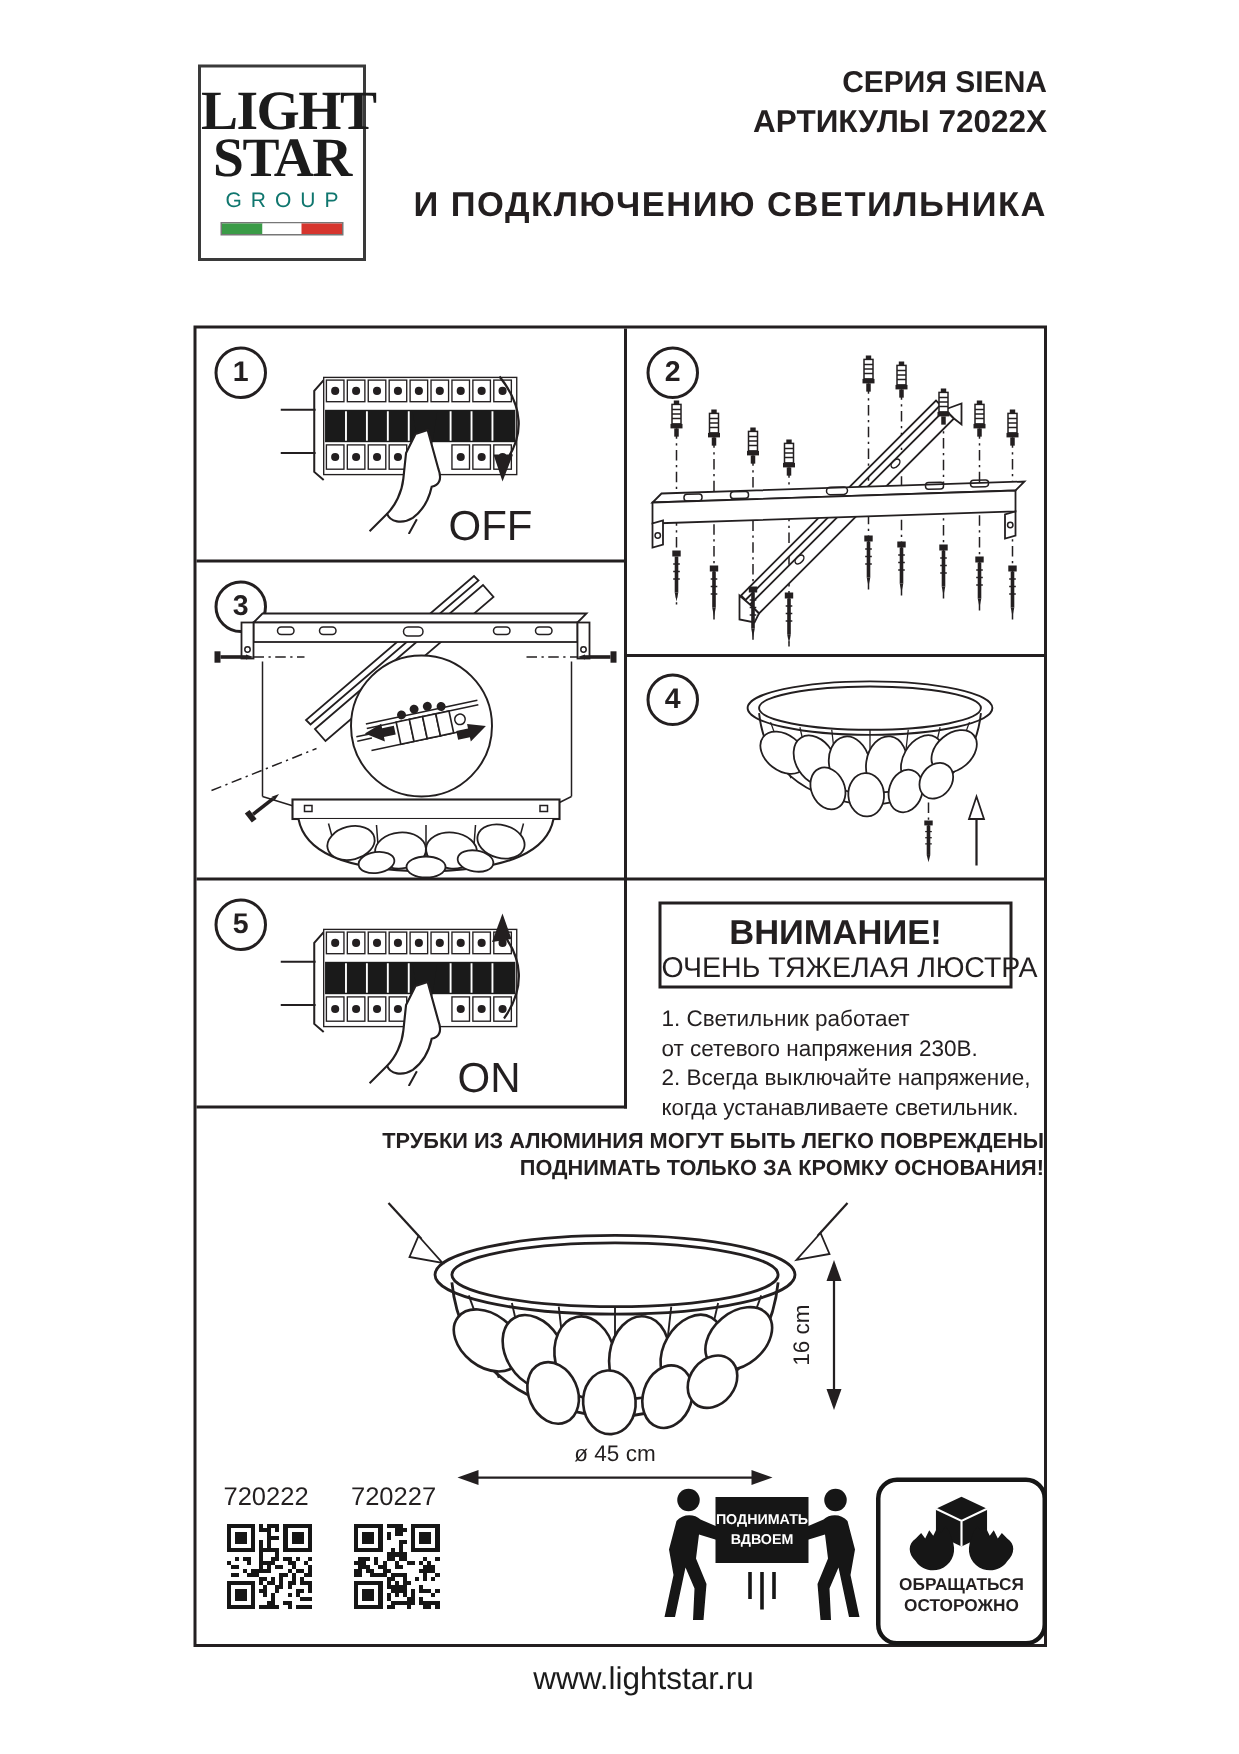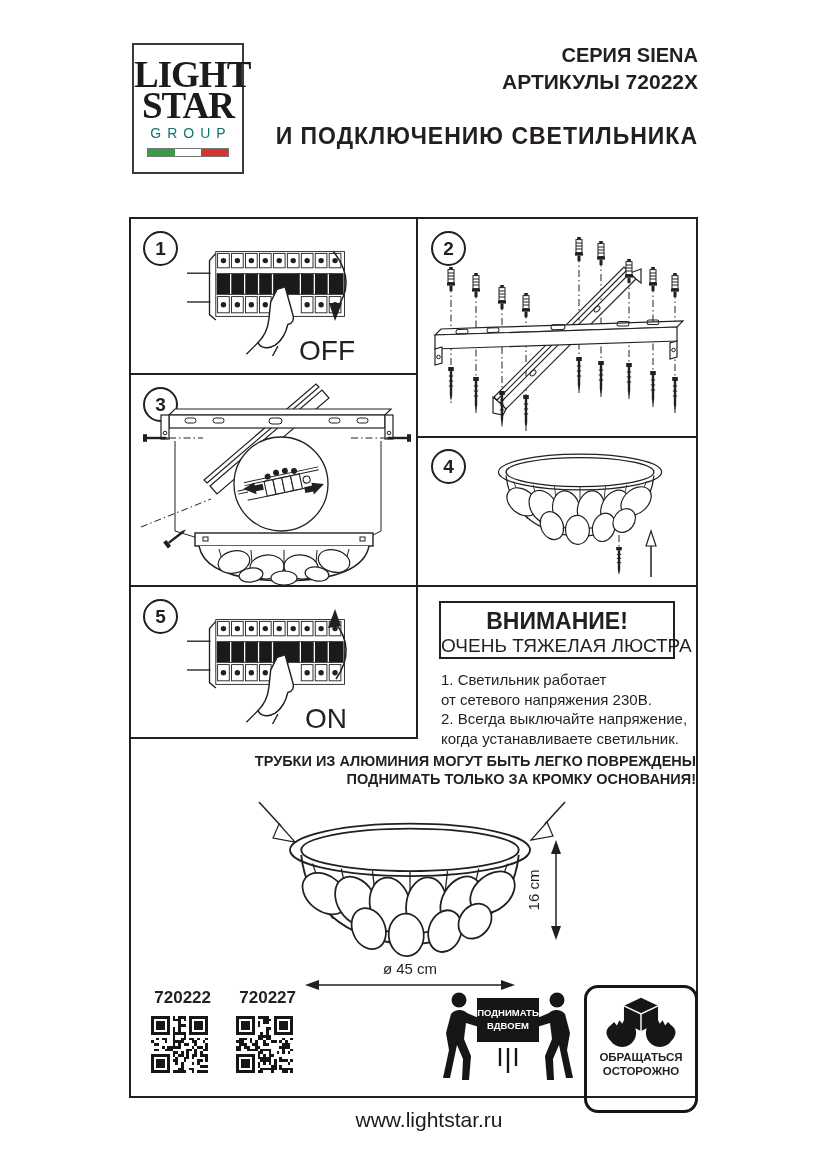--- a/index.html
+++ b/index.html
@@ -55,26 +55,26 @@
   .warnbox .w1 { font-size:23px; font-weight:bold; }
   .warnbox .w2 { font-size:19px; }
 
   .notes { position:absolute; left:310px; top:451px; font-size:15px; line-height:19.5px; white-space:nowrap; }
 
   .handling {
     position:absolute; left:0; top:534px; width:100%; text-align:right;
     font-size:14.5px; font-weight:bold; line-height:17.5px; white-space:nowrap;
   }
 
-  .artnum { position:absolute; width:62px; text-align:right; font-size:17px; font-weight:bold; top:769px; }
+  .artnum { position:absolute; width:62px; text-align:left; font-size:17px; font-weight:normal; top:769px; }
   .qr { position:absolute; width:57px; height:57px; top:797px; }
   .qr svg { width:100%; height:100%; }
 
   .careicon {
-    position:absolute; left:453px; top:766px; width:114px; height:128px;
+    position:absolute; left:453px; top:766px; width:114px; height:112px;
     border:3px solid #161616; border-radius:14px; text-align:center; padding-top:8px;
   }
   .careicon .txt { font-size:11.5px; font-weight:bold; line-height:13.5px; margin-top:3px; }
 
   .footer {
     left:16px; top:1108px; width:100%; text-align:center;
     font-size:21px; font-weight:normal; color:#1b1b1b;
   }
 </style>
 </head>

